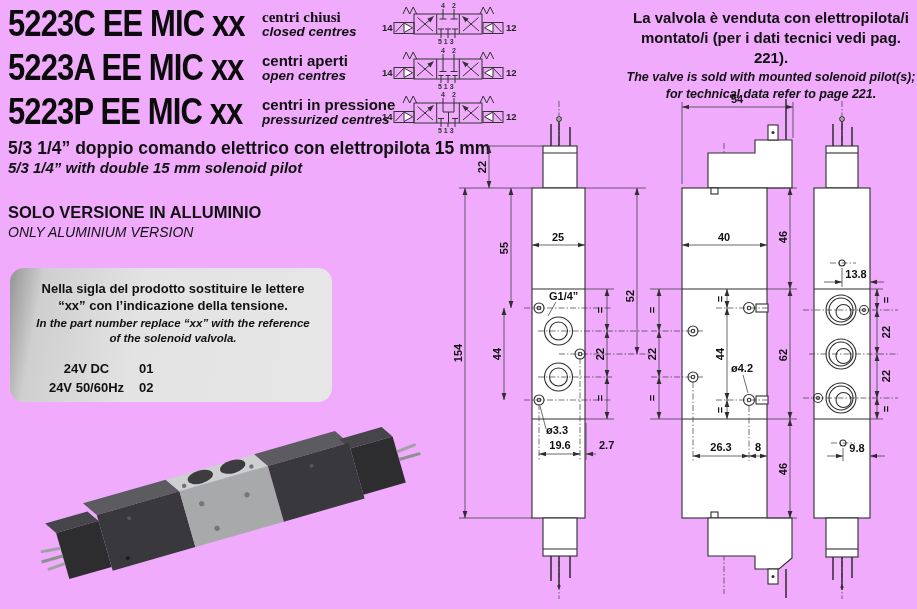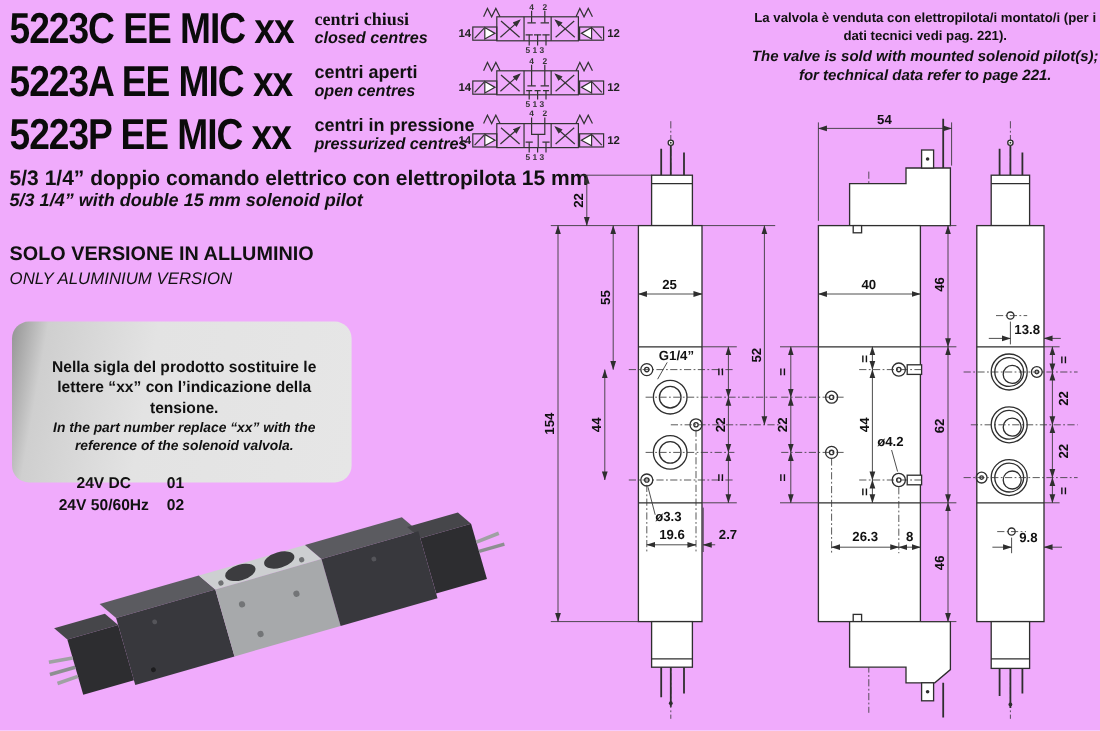--- a/index.html
+++ b/index.html
@@ -11,26 +11,26 @@
   .big-code{font-size:36px;font-weight:bold;letter-spacing:-1px;white-space:nowrap;
             display:inline-block;transform:scaleX(.86);transform-origin:left top;color:#0b0b0b;line-height:1;}
   .lab-it{position:absolute;font-size:15px;font-weight:bold;line-height:1.1;white-space:nowrap;}
   .lab-en{position:absolute;font-size:13.5px;font-style:italic;font-weight:bold;line-height:1.1;white-space:nowrap;}
   .sub-it{position:absolute;left:8px;top:138px;font-size:17.5px;font-weight:bold;white-space:nowrap;}
   .sub-en{position:absolute;left:8px;top:159px;font-size:15px;font-weight:bold;font-style:italic;white-space:nowrap;}
   .ver-it{position:absolute;left:8px;top:203px;font-size:16.5px;font-weight:bold;white-space:nowrap;}
   .ver-en{position:absolute;left:8px;top:224px;font-size:14px;font-weight:normal;font-style:italic;white-space:nowrap;}
   
   .note{position:absolute;left:625px;top:8px;width:292px;}
-  .note-it{font-size:11px;font-weight:bold;line-height:1.32;}
+  .note-it{font-size:15px;font-weight:bold;line-height:1.32;}
   .note-en{font-size:12.5px;font-weight:bold;font-style:italic;line-height:1.3;margin-top:2px;}
   
-  .vbox{position:absolute;left:10px;top:268px;width:283px;height:134px;border-radius:14px;
+  .vbox{position:absolute;left:10px;top:268px;width:322px;height:134px;border-radius:14px;
         background:linear-gradient(100deg,#949494 0%,#cfcfcf 10%,#e3e3e3 40%,#e6e6e6 100%);
-        box-sizing:border-box;padding:30px 20px 0 24px;}
+        box-sizing:border-box;padding:13px 20px 0 24px;}
   .vbox-it{font-size:13px;font-weight:bold;line-height:1.3;}
   .vbox-en{font-size:11.5px;font-weight:bold;font-style:italic;line-height:1.3;margin-top:1px;}
   .vrow{display:flex;font-size:13px;font-weight:bold;line-height:1.45;}
   .vrow .vlab{width:105px;}
   .vrows{margin-top:14px;}
   
   text{font-family:"Liberation Sans",sans-serif;}
   .dt{font-size:11px;font-weight:bold;fill:#111;}
   .st{font-size:9.5px;font-weight:bold;fill:#222;}
   .pt{font-size:7px;fill:#333;font-weight:bold;}

